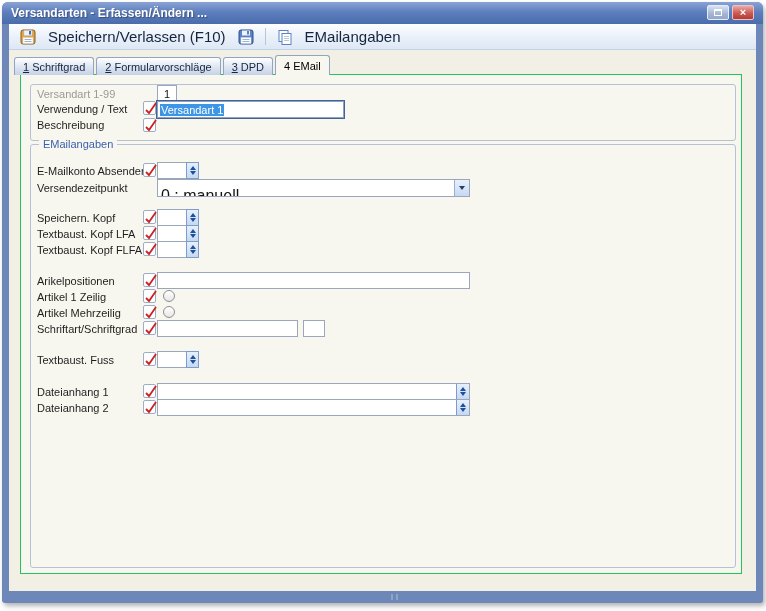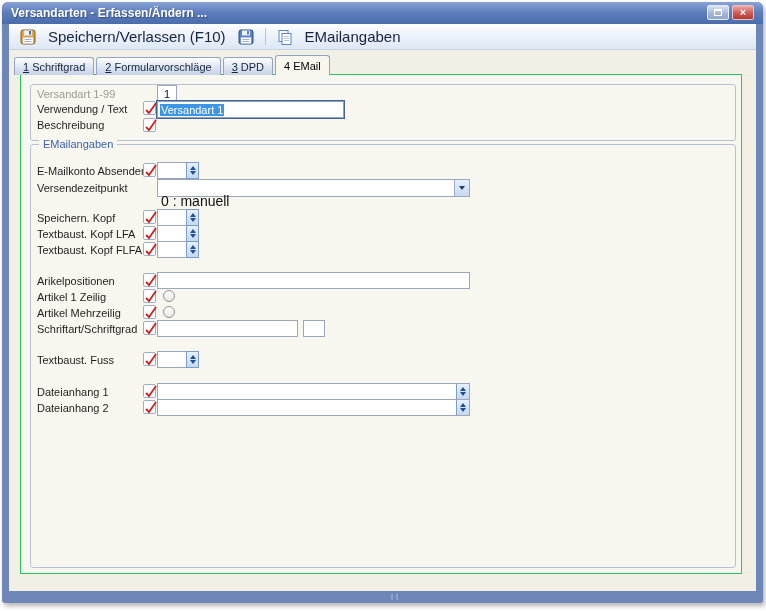--- a/index.html
+++ b/index.html
@@ -77,21 +77,21 @@
                 font-size:11px; padding:0 2px; font-family:inherit; }
   .spin-btn { width:13px; background:linear-gradient(#e6f0fc,#c6d9f2); border:1px solid #7e9cc8;
               display:flex; flex-direction:column; align-items:center; justify-content:center; gap:1px; }
   .tri-up   { width:0; height:0; border-left:3px solid transparent; border-right:3px solid transparent;
               border-bottom:4px solid #1f4e9c; }
   .tri-down { width:0; height:0; border-left:3px solid transparent; border-right:3px solid transparent;
               border-top:4px solid #1f4e9c; }
   .tri-down.dk { border-top-color:#2b3b66; }
 
   .combo { position:absolute; height:18px; background:#fff; border:1px solid #9aa7bb; display:flex; }
-  .combo-text { flex:1; font-size:14px; padding:13px 3px; color:#111; white-space:nowrap; overflow:hidden; }
+  .combo-text { flex:1; font-size:16px; padding:7px 3px; color:#111; white-space:nowrap; overflow:hidden; }
   .combo-btn { width:15px; background:linear-gradient(#e6f0fc,#c6d9f2); border-left:1px solid #9ab0d2;
                display:flex; align-items:center; justify-content:center; }
 
   .filecombo { position:absolute; height:17px; border:1px solid #9aa7bb; background:#fff; display:flex; }
   .fc-input { flex:1; border:none; font-size:11px; padding:0 2px; font-family:inherit; min-width:0; }
   .fc-btn { width:13px; background:linear-gradient(#e6f0fc,#c6d9f2); border-left:1px solid #7e9cc8;
             display:flex; flex-direction:column; align-items:center; justify-content:center; gap:1px; }
 
   .radio { position:absolute; width:12px; height:12px; border:1px solid #8f8f8f; border-radius:50%;
            background:linear-gradient(#ffffff,#e6e6e6); }

